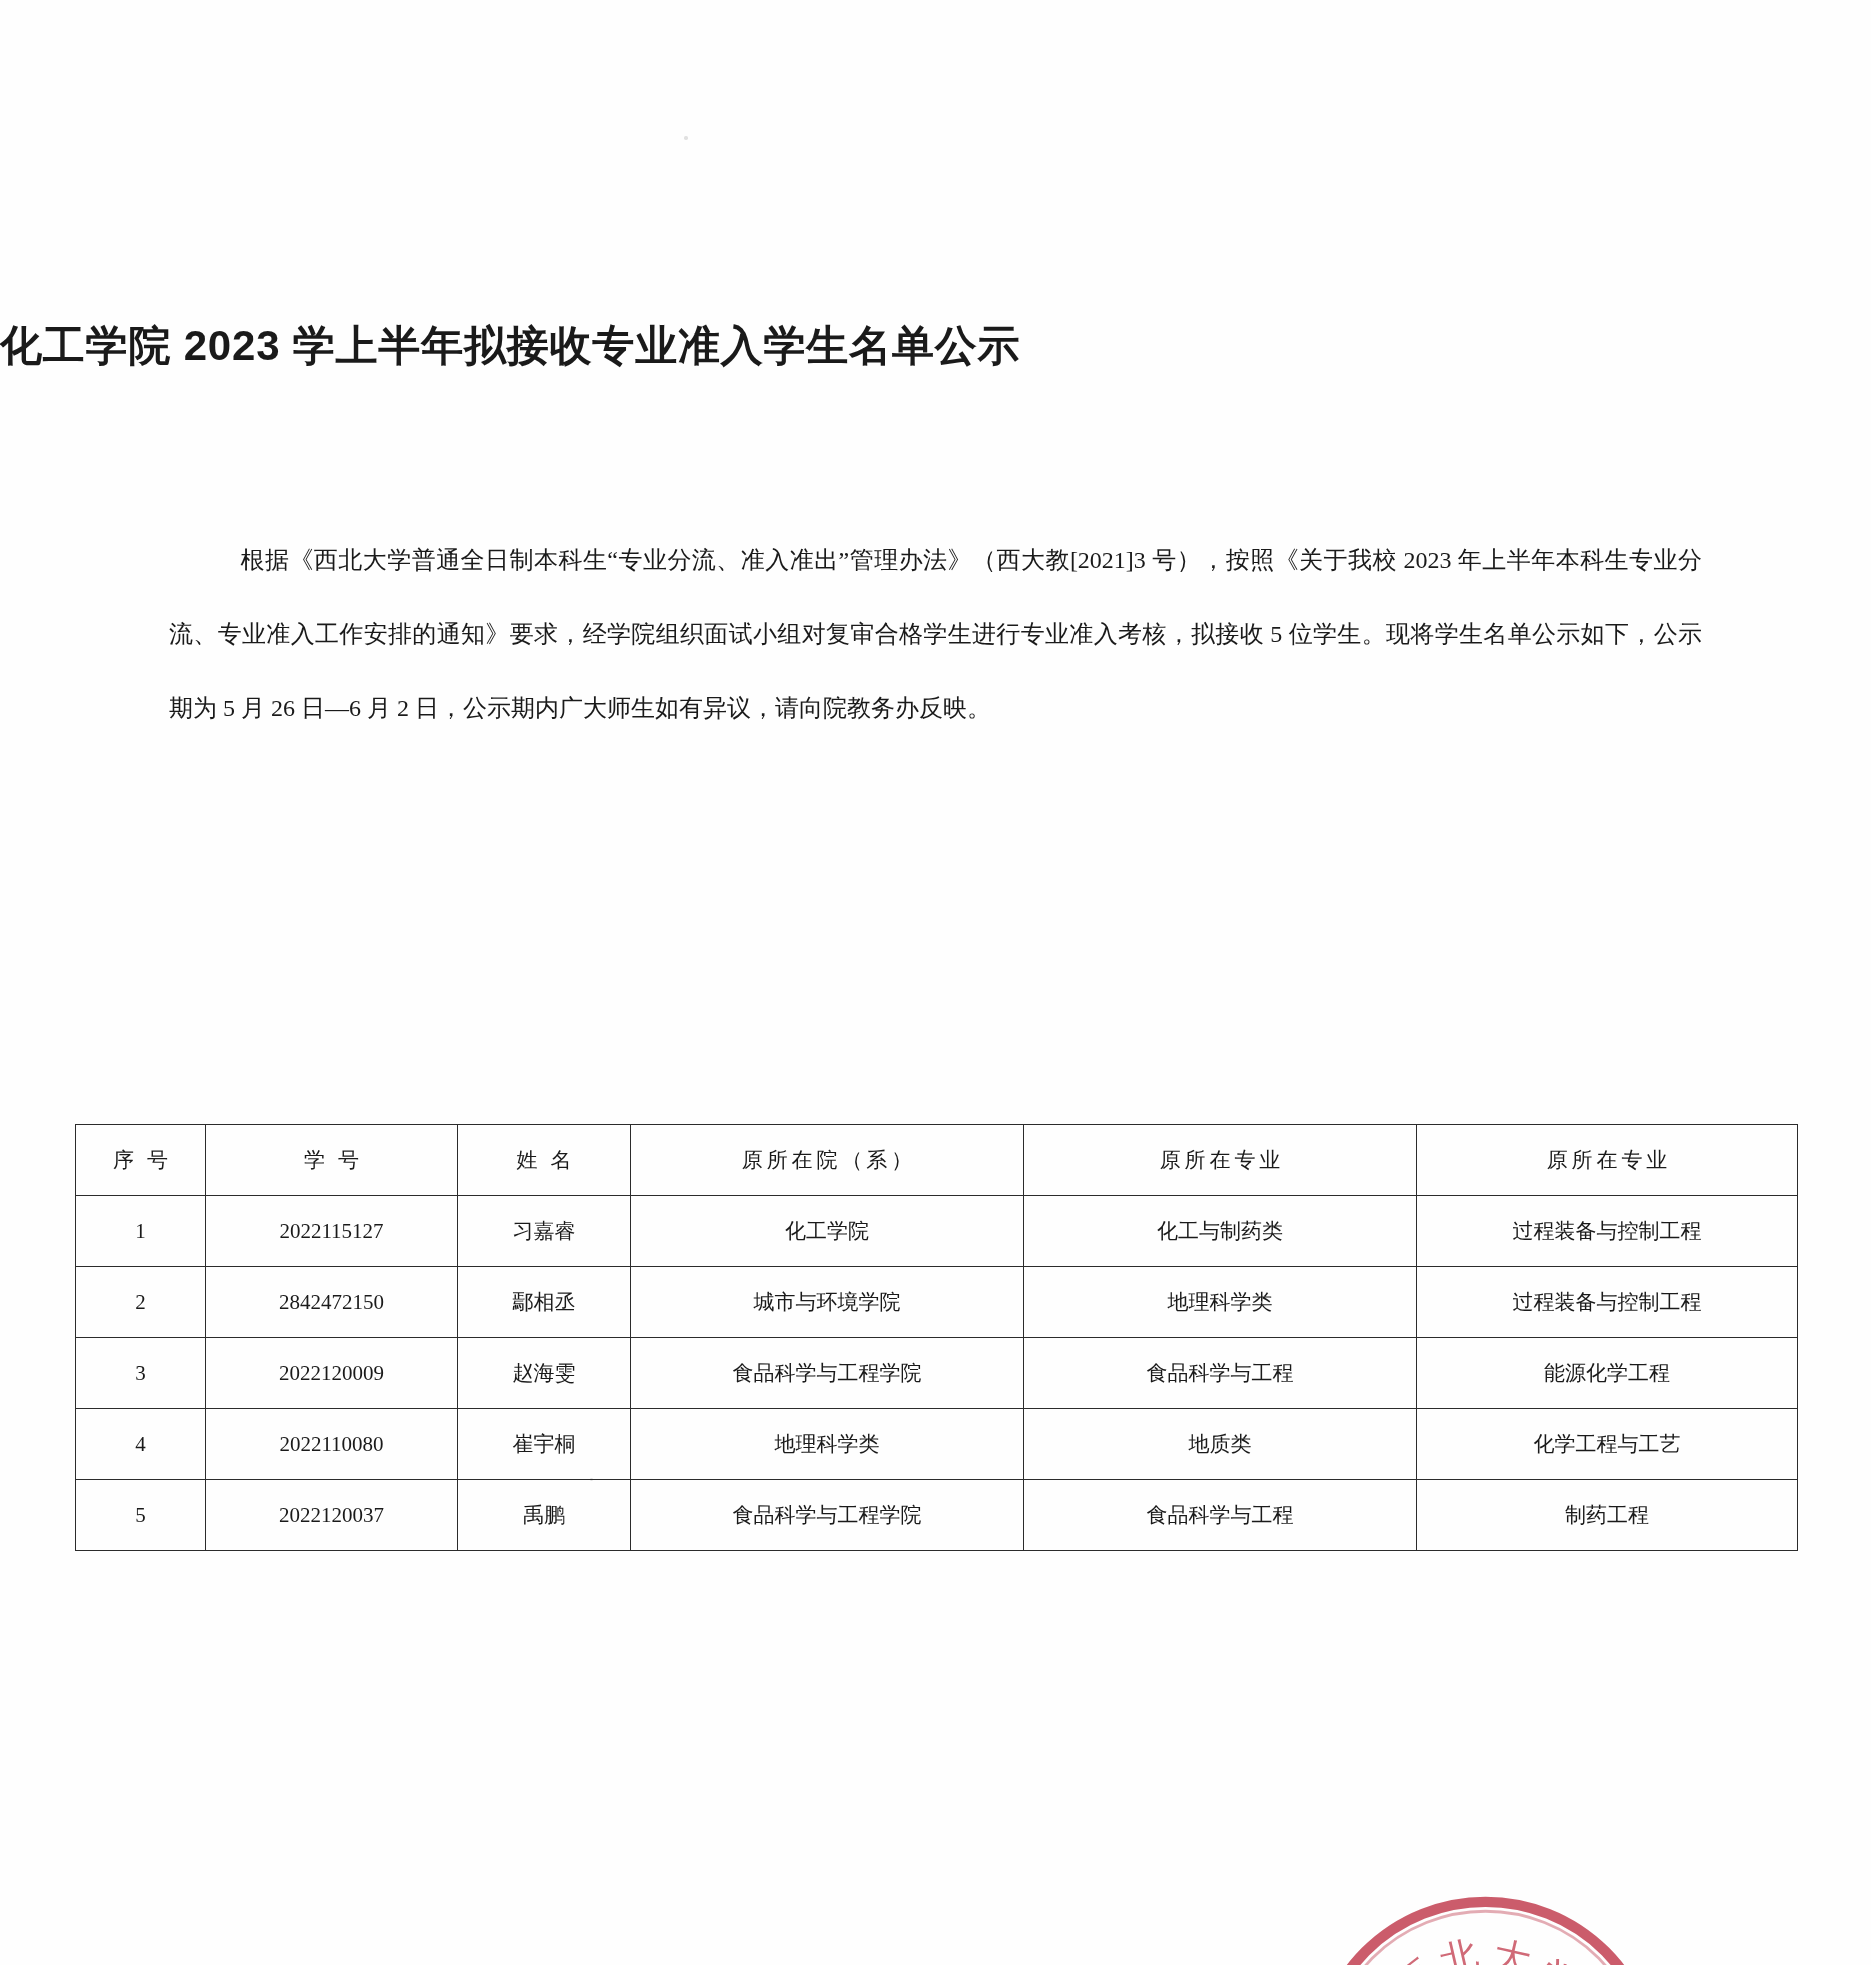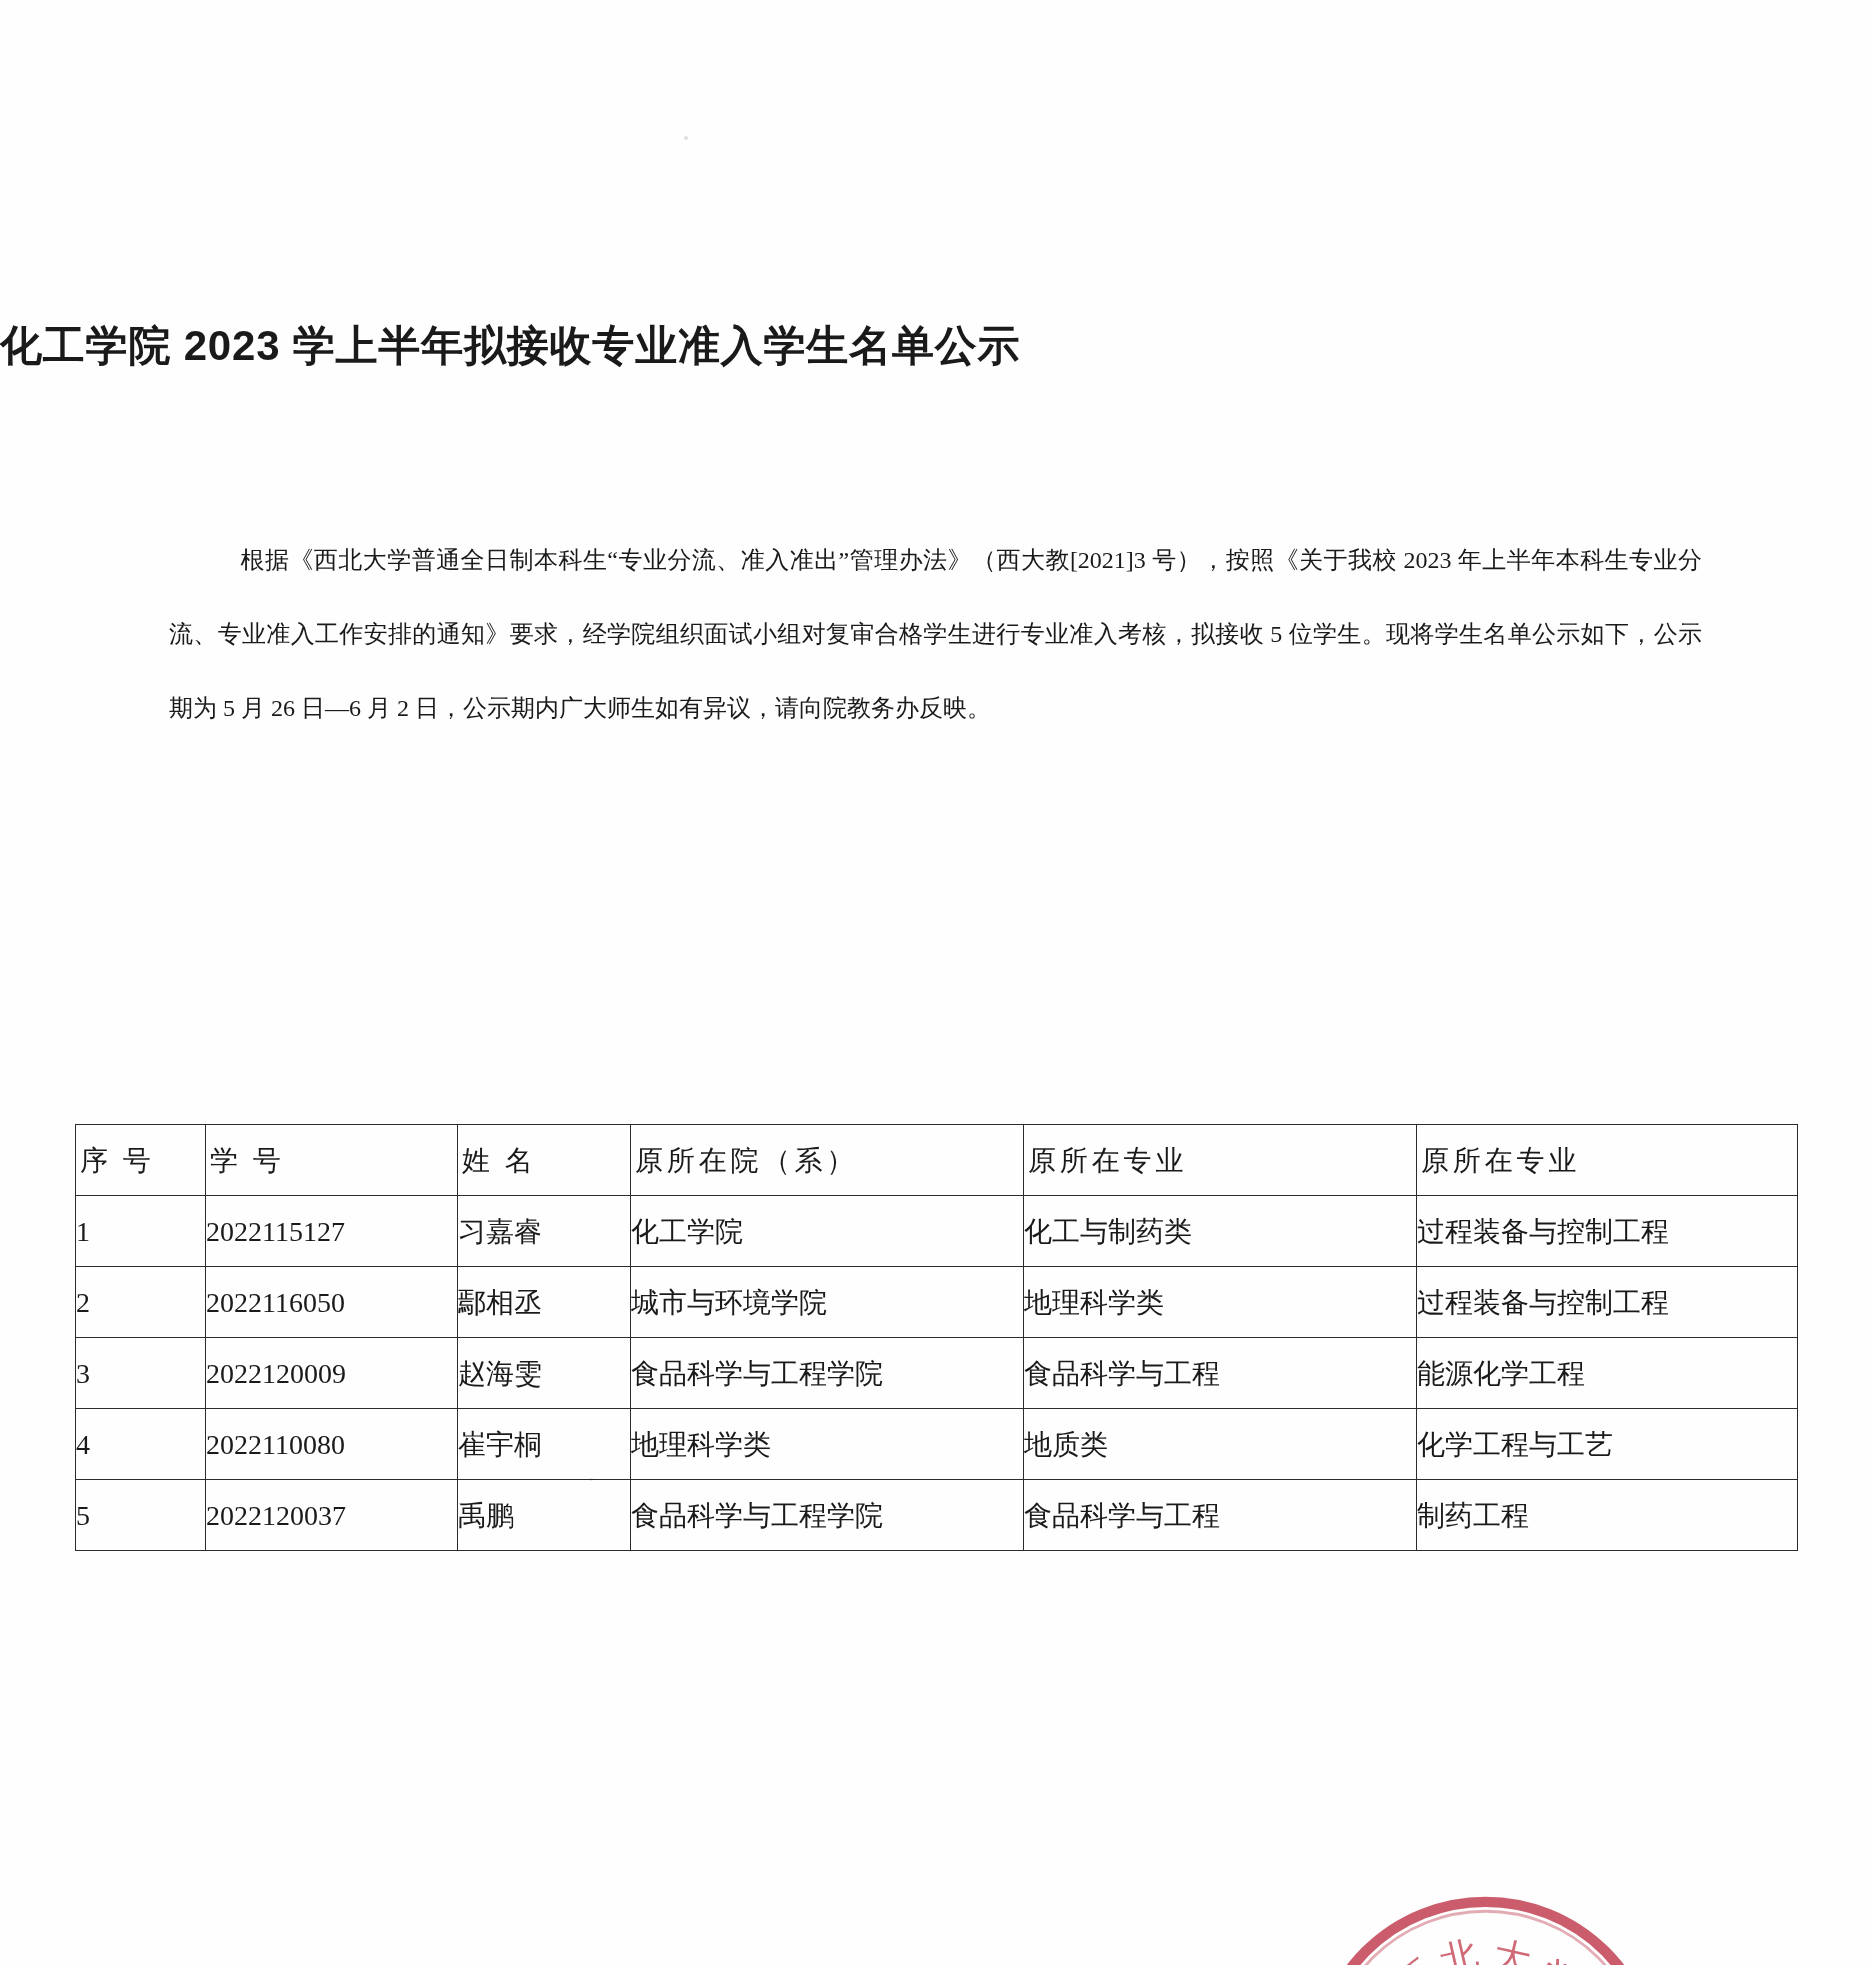--- a/index.html
+++ b/index.html
@@ -67,23 +67,23 @@
     top: 1124px;
     width: 1721px;
   }
   table.roster {
     border-collapse: collapse;
     width: 100%;
     table-layout: fixed;
   }
   table.roster th, table.roster td {
     border: 1.2px solid #2b2b2b;
-    text-align: left;
+    text-align: center;
     vertical-align: middle;
-    font-size: 28px;
+    font-size: 21px;
     font-weight: normal;
     padding: 0;
     height: 70px;
     line-height: 1.25;
   }
   table.roster th {
     letter-spacing: 3.9px;
     text-indent: 3.9px;
   }
   col.c0 { width: 130px; }
@@ -145,21 +145,21 @@
           <tr>
             <td>1</td>
             <td>2022115127</td>
             <td>习嘉睿</td>
             <td>化工学院</td>
             <td>化工与制药类</td>
             <td class="two-line">过程装备与控制工程</td>
           </tr>
           <tr>
             <td>2</td>
-            <td>2022116050</td>
+            <td>2842472150</td>
             <td>鄢相丞</td>
             <td>城市与环境学院</td>
             <td>地理科学类</td>
             <td class="two-line">过程装备与控制工程</td>
           </tr>
           <tr>
             <td>3</td>
             <td>2022120009</td>
             <td>赵海雯</td>
             <td>食品科学与工程学院</td>

